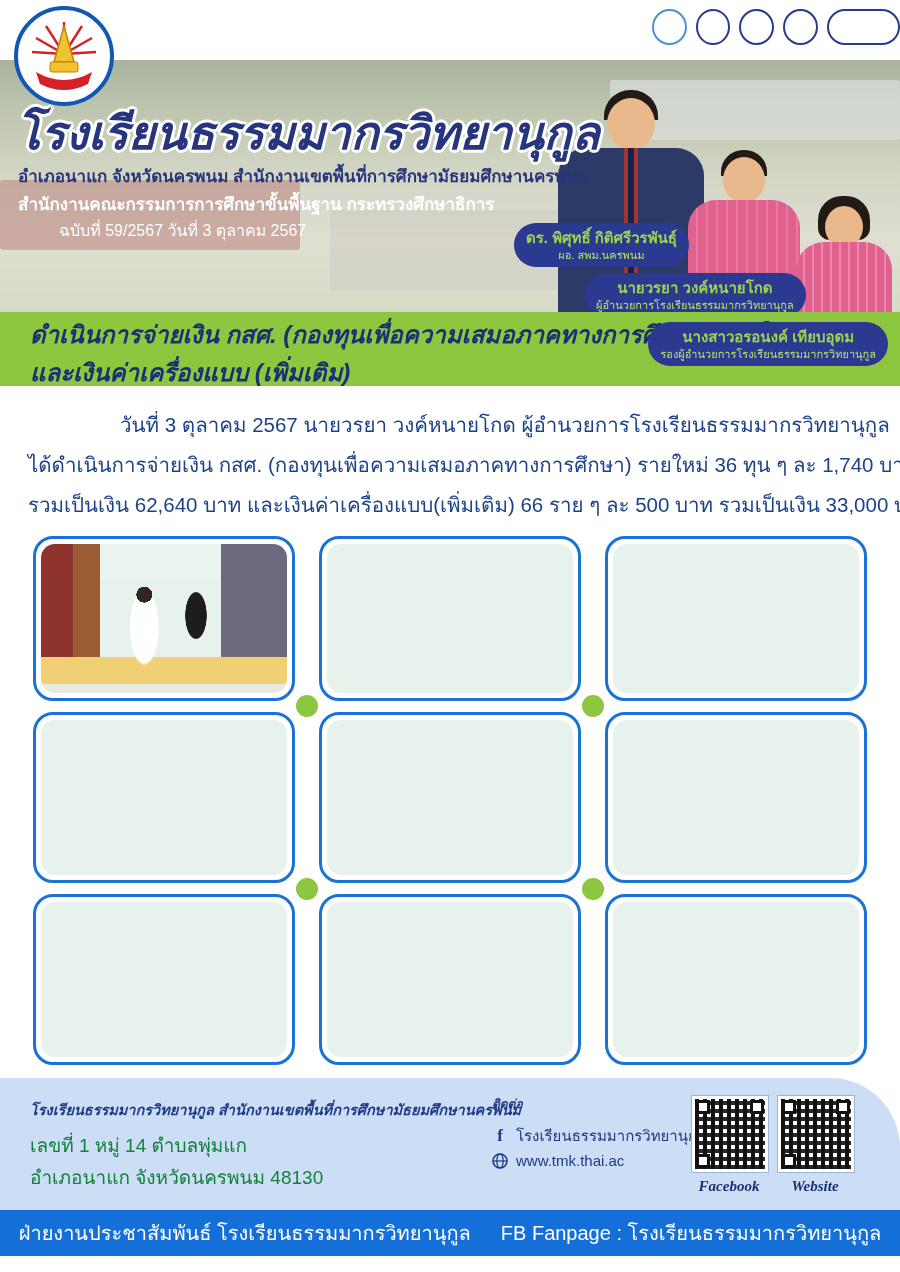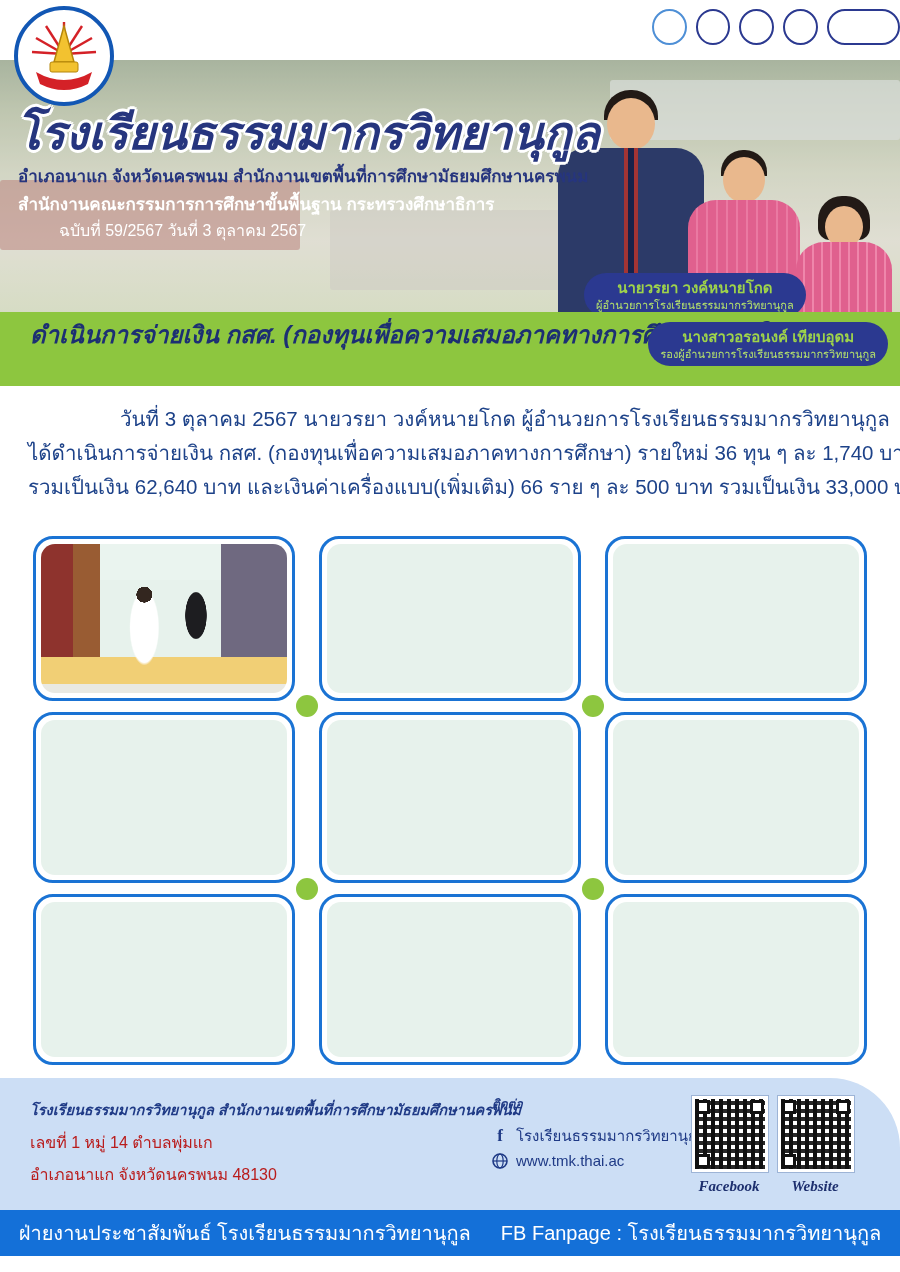--- a/index.html
+++ b/index.html
@@ -62,21 +62,21 @@
   .bg1{left:514px;top:163px;}
   .bg2{left:584px;top:213px;}
   .bg3{right:12px;top:322px;z-index:8;}
 
   
   .band{position:absolute;left:0;top:312px;width:900px;height:74px;background:#8dc63f;z-index:4;}
   .band .hl{margin:7px 0 0 30px;font-size:24px;line-height:31px;font-weight:800;font-style:italic;color:#1c2f73;white-space:nowrap;}
 
   
   .bodytxt{position:absolute;left:28px;top:402px;width:845px;color:#1d4289;font-size:20.5px;line-height:34px;z-index:2;}
-  .bodytxt .ln{white-space:nowrap;}
+  .bodytxt .ln{white-space:nowrap;margin-top:6px;}
   .bodytxt .ln.indent{text-indent:92px;}
 
   
   .grid{position:absolute;left:33px;top:536px;width:834px;height:530px;display:grid;
     grid-template-columns:repeat(3,1fr);grid-template-rows:165px 171px 171px;gap:11px 24px;z-index:2;}
   .ph{position:relative;border:3px solid #1a73d4;border-radius:20px;background:#fff;padding:5px;box-sizing:border-box;z-index:2;}
   .ph .im{width:100%;height:100%;border-radius:14px;overflow:hidden;background-color:#e7f2ec;background-repeat:no-repeat;}
   .dot{position:absolute;width:22px;height:22px;border-radius:50%;background:#8dc63f;z-index:1;}
   .d1{left:263px;top:159px;} .d2{left:549px;top:159px;} .d3{left:263px;top:342px;} .d4{left:549px;top:342px;}
 
@@ -189,21 +189,21 @@
     linear-gradient(#cf4038,#cf4038) 6% 84%/10% 20%,
     linear-gradient(90deg,#7b3c2e 0 16%, transparent 16%),
     linear-gradient(270deg,#4f4a55 0 30%, transparent 30%),
     linear-gradient(180deg,#e8f1ec 0 22%, transparent 22%),
     linear-gradient(180deg, transparent 64%, #eef0e9 64%);}
 
   
   .footer{position:absolute;left:0;top:1078px;width:900px;height:148px;background:#ccdef5;
     border-top-right-radius:70px;z-index:2;}
   .org{position:absolute;left:30px;top:20px;font-size:14.5px;font-weight:bold;font-style:italic;color:#1f3a86;white-space:nowrap;}
-  .addr{position:absolute;left:30px;font-size:16px;color:#b91c1c;white-space:nowrap;}
+  .addr{position:absolute;left:30px;font-size:19px;color:#15803d;white-space:nowrap;}
   .a1{top:52px;} .a2{top:84px;}
   .contact-title{position:absolute;left:492px;top:16px;font-size:12px;font-weight:bold;font-style:italic;color:#1f3a86;}
   .crow{position:absolute;left:492px;display:flex;align-items:center;gap:8px;font-size:15px;color:#1f3a86;white-space:nowrap;}
   .c1{top:46px;} .c2{top:74px;}
   .fb-ic{width:16px;height:16px;color:#1f3a86;font-weight:bold;font-family:"Liberation Serif",serif;font-size:17px;line-height:16px;text-align:center;}
   .globe{width:16px;height:16px;}
   .qrbox{position:absolute;top:18px;width:74px;text-align:center;}
   .q1{left:692px;} .q2{left:778px;}
   .qr{position:relative;width:70px;height:70px;margin:0 auto;background:
     repeating-linear-gradient(0deg,rgba(17,17,17,.9) 0 4px,transparent 4px 8px),
@@ -243,20 +243,24 @@
       <div class="hair"></div>
       <div class="face"></div>
       <div class="torso"></div>
     </div>
     <div class="person pp3">
       <div class="hair"></div>
       <div class="face"></div>
       <div class="torso"></div>
     </div>
 
+    <div class="badge bg1">
+      <div class="nm">ดร. พิศุทธิ์ กิติศรีวรพันธุ์</div>
+      <div class="rl">ผอ. สพม.นครพนม</div>
+    </div>
     <div class="badge bg2">
       <div class="nm">นายวรยา วงค์หนายโกด</div>
       <div class="rl">ผู้อำนวยการโรงเรียนธรรมมากรวิทยานุกูล</div>
     </div>
   </div>
 
   <div class="logo">
     <svg width="84" height="84" viewBox="0 0 84 84">
       <circle cx="42" cy="42" r="40" fill="#fff"></circle>
       <g stroke="#d42127" stroke-width="2.4">
@@ -276,20 +280,21 @@
   <div class="tabs">
     <span class="circ first"></span>
     <span class="circ"></span>
     <span class="circ"></span>
     <span class="circ"></span>
     <span class="pill"></span>
   </div>
 
   <div class="band">
     <div class="hl">ดำเนินการจ่ายเงิน กสศ. (กองทุนเพื่อความเสมอภาคทางการศึกษา) รายใหม่</div>
+    <div class="hl">และเงินค่าเครื่องแบบ (เพิ่มเติม)</div>
   </div>
   <div class="badge bg3">
     <div class="nm">นางสาวอรอนงค์ เทียบอุดม</div>
     <div class="rl">รองผู้อำนวยการโรงเรียนธรรมมากรวิทยานุกูล</div>
   </div>
 
   <div class="bodytxt">
     <div class="ln indent">วันที่ 3 ตุลาคม 2567  นายวรยา วงค์หนายโกด ผู้อำนวยการโรงเรียนธรรมมากรวิทยานุกูล</div>
     <div class="ln">ได้ดำเนินการจ่ายเงิน กสศ. (กองทุนเพื่อความเสมอภาคทางการศึกษา) รายใหม่ 36 ทุน ๆ ละ 1,740 บาท</div>
     <div class="ln">รวมเป็นเงิน 62,640 บาท และเงินค่าเครื่องแบบ(เพิ่มเติม) 66 ราย ๆ ละ 500 บาท รวมเป็นเงิน 33,000 บาท</div>

